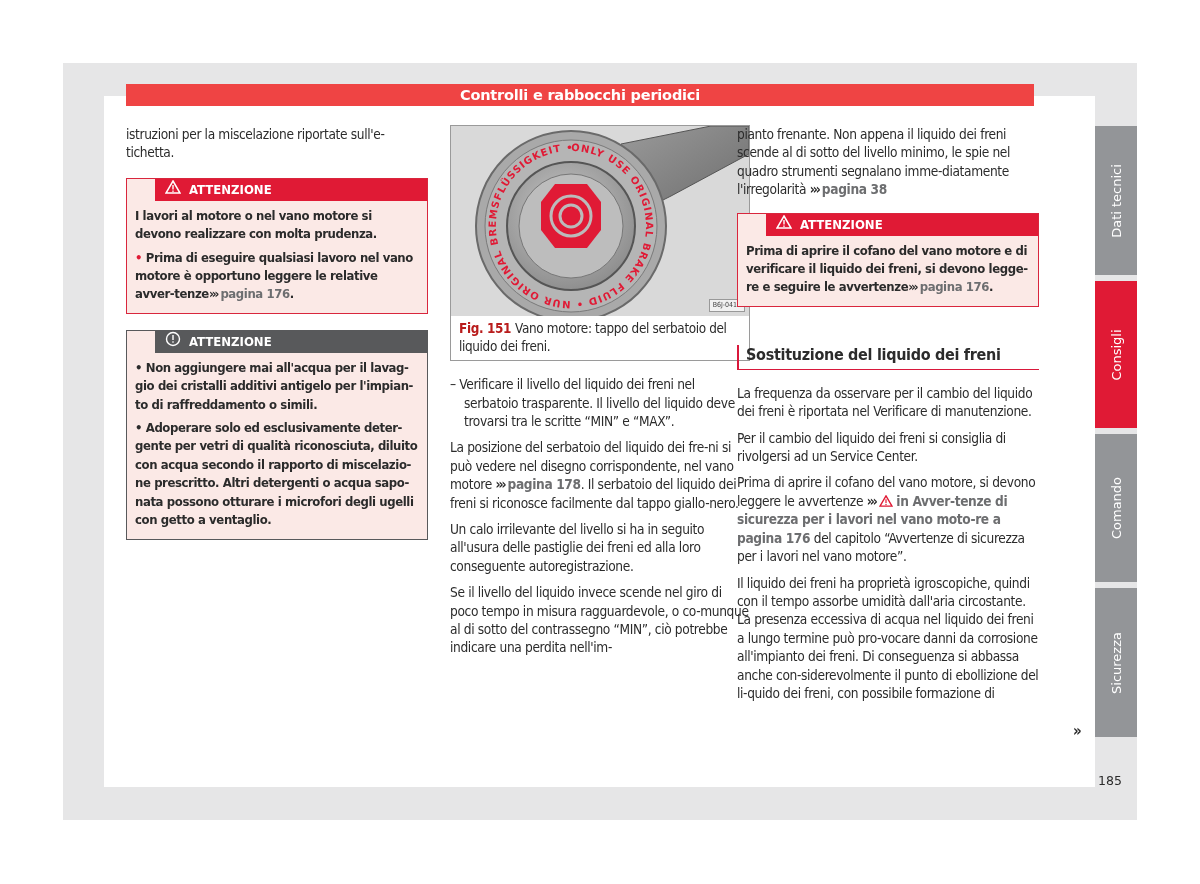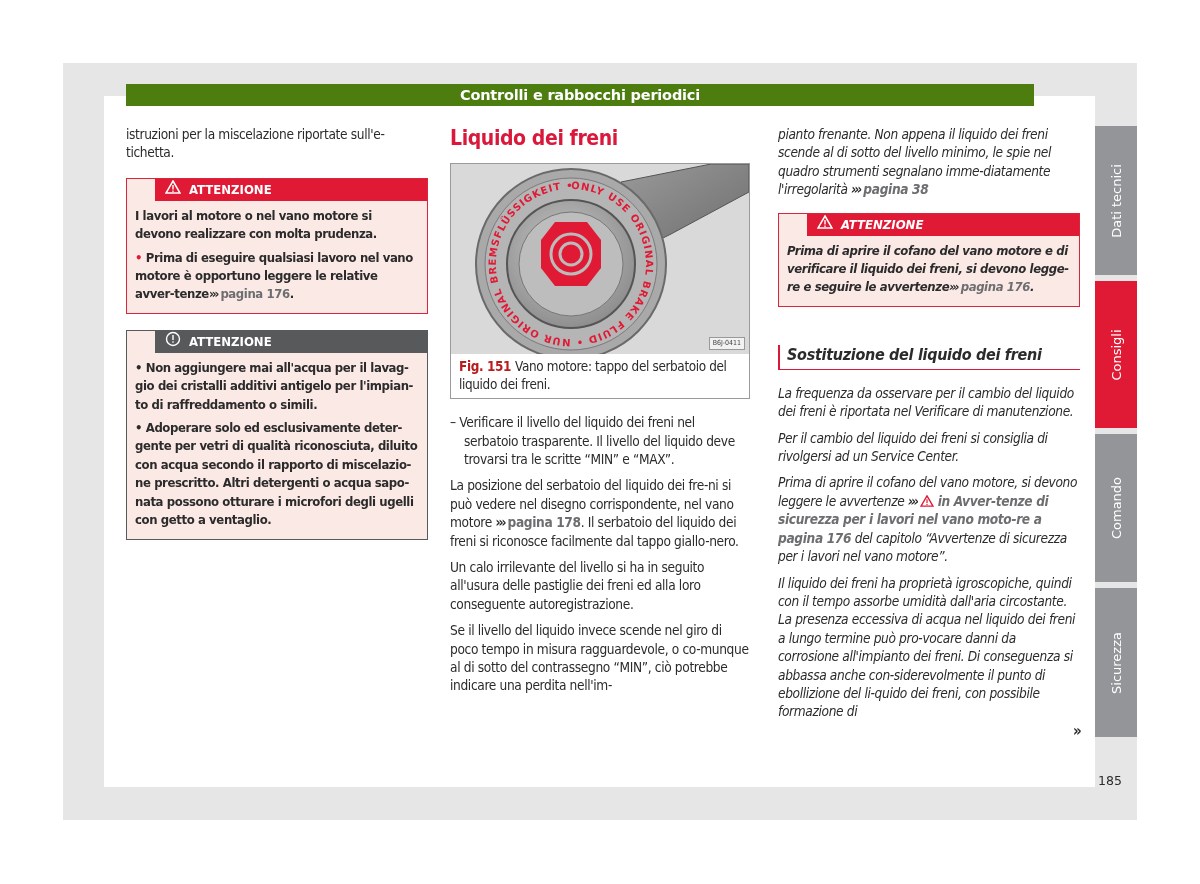--- a/index.html
+++ b/index.html
@@ -12,29 +12,29 @@
   .frame {
     position: absolute; left: 63px; top: 63px; width: 1074px; height: 757px;
     background: #e6e6e7;
   }
   .paper {
     position: absolute; left: 104px; top: 96px; width: 991px; height: 691px;
     background: #ffffff;
   }
   .header-bar {
     position: absolute; left: 126px; top: 84px; width: 908px; height: 22px;
-    background: #4d7c0f; color: #ffffff;
+    background: #ef4444; color: #ffffff;
     font-family: "DejaVu Sans", sans-serif; font-weight: bold; font-size: 14.5px;
     text-align: center; line-height: 23px; letter-spacing: -0.2px;
   }
   .col { position: absolute; font-size: 13.6px; line-height: 18.4px; letter-spacing: -0.35px; }
   .col p { margin: 0 0 8px 0; }
   .c1 { left: 126px; top: 125px; width: 302px; }
   .c2 { left: 450px; top: 125px; width: 300px; }
-  .c3 { left: 778px; top: 125px; width: 302px; font-style: italic; }
+  .c3 { left: 737px; top: 125px; width: 302px; }
 
   .link { color: #6d6e70; font-weight: bold; }
   .arrows { color: #2b2b2b; font-weight: bold; letter-spacing: -2px; margin-right: 3px; }
 
   .warn {
     border: 1.5px solid #d9263d; background: #fbe9e6; margin-top: 10px;
   }
   .warn.dark { border-color: #58595b; background: #fbe9e6; }
   .warn-head {
     background: #e01a35; color: #ffffff; font-weight: bold; font-size: 13px;
@@ -121,21 +121,20 @@
       </span><span>ATTENZIONE</span>
     </div>
     <div class="warn-body">
       <p><span class="bullet">•</span> <span>Non aggiungere mai all'acqua per il lavag-gio dei cristalli additivi antigelo per l'impian-to di raffreddamento o simili.</span></p>
       <p><span class="bullet">•</span> <span>Adoperare solo ed esclusivamente deter-gente per vetri di qualità riconosciuta, diluito con acqua secondo il rapporto di miscelazio-ne prescritto. Altri detergenti o acqua sapo-nata possono otturare i microfori degli ugelli con getto a ventaglio.</span></p>
     </div>
   </div>
 </div>
 
 <div class="col c2">
-  <h1 class="title-red">Liquido dei freni</h1>
 
   <div class="figure">
     <div class="fig-img">
       <svg width="298" height="190" viewBox="0 0 298 190">
         <defs>
           <radialGradient id="capg" cx="45%" cy="40%" r="60%">
             <stop offset="0" stop-color="#c9c9c9"></stop>
               <stop offset="1" stop-color="#8f8f8f"></stop>
           </radialGradient>
           <linearGradient id="armg" x1="0" y1="0" x2="1" y2="1">

